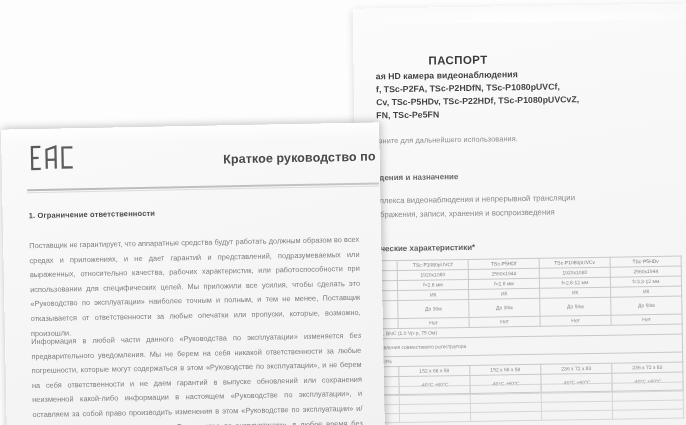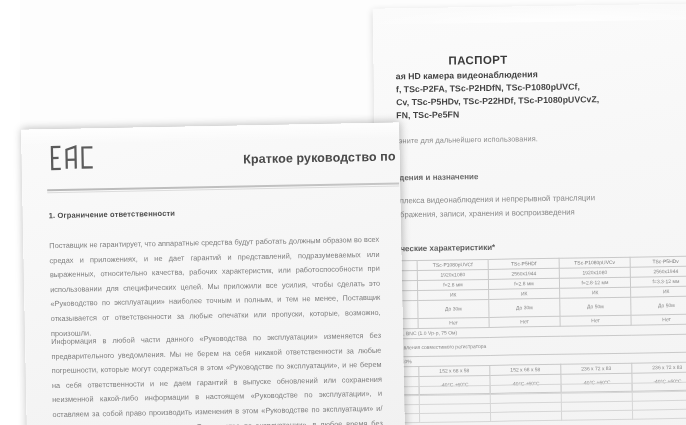--- a/index.html
+++ b/index.html
@@ -1,21 +1,21 @@
 <!DOCTYPE html>
 <html><head>
 <meta charset="utf-8">
 <style>
   html,body{margin:0;padding:0;}
   body{
     width:686px;height:425px;overflow:hidden;position:relative;
     background:#ffffff;
     font-family:"Liberation Sans", sans-serif;
   }
-  .stage{position:absolute;inset:0;background:#fdfdfd;margin-left:20px;}
+  .stage{position:absolute;inset:0;background:#fdfdfd;}
 
   
   .doc-passport{
     position:absolute;
     left:356px; top:6px; width:340px; height:430px;
     background:linear-gradient(170deg,#fbfbfb 0%,#f7f7f7 40%,#f3f3f3 100%);
     box-shadow:0 2px 7px rgba(0,0,0,.16);
     transform:rotate(-0.9deg);
     overflow:hidden;
   }

